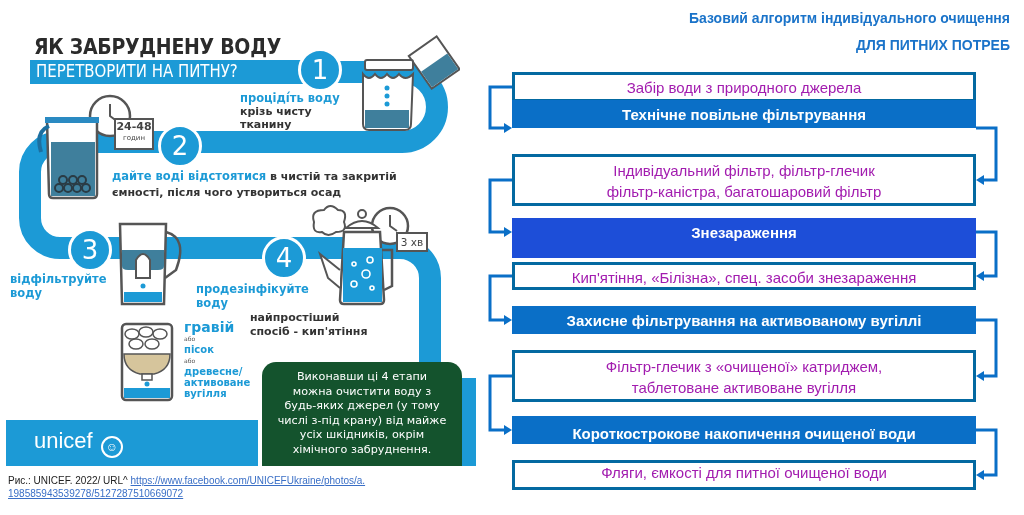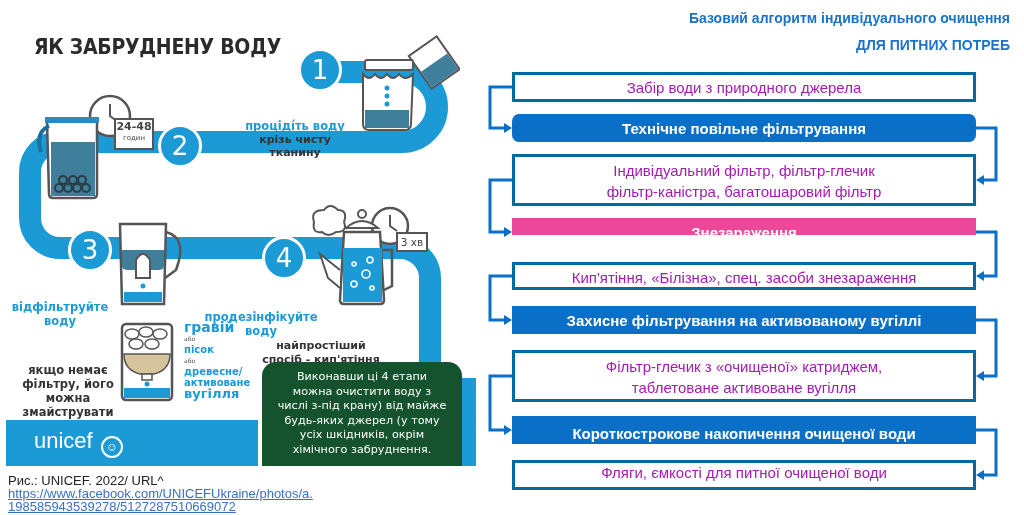--- a/index.html
+++ b/index.html
@@ -12,49 +12,52 @@
   .path-svg { position:absolute; left:0; top:0; }
   .title-main { left:34px; top:35px; font-family:"DejaVu Sans", sans-serif; font-weight:bold;
                 font-size:21px; color:#2b2b2b; letter-spacing:-0.3px; transform:scaleX(0.9); transform-origin:left; white-space:nowrap; }
   .title-sub { left:30px; top:60px; width:282px; height:24px; background:#1c9ad6; }
   .title-sub span { position:absolute; left:6px; top:1px; font-family:"DejaVu Sans", sans-serif; font-size:17px;
                     color:#ffffff; white-space:nowrap; transform:scaleX(0.88); transform-origin:left; }
   .num { width:38px; height:38px; border-radius:50%; background:#1c9ad6; border:3px solid #fff;
          color:#fff; font-family:"DejaVu Sans", sans-serif; font-size:26px; text-align:center; line-height:38px; }
   .step-blue { color:#1c9ad6; font-weight:bold; font-family:"DejaVu Sans", sans-serif; font-size:11.5px; }
   .step-dark { color:#333; font-weight:bold; font-family:"DejaVu Sans", sans-serif; font-size:11px; }
-  .r { text-align:center;margin-top:28px; }
+  .r { text-align:left; }
   .badge { border:2px solid #555; background:#fff; font-family:"DejaVu Sans", sans-serif; color:#444;
            text-align:center; }
   .note-box { left:262px; top:362px; width:200px; height:104px; background:#14532d; border-radius:14px 14px 0 0;
               color:#fff; font-family:"DejaVu Sans", sans-serif; font-size:11.2px; text-align:center; line-height:14.5px;
               padding-top:8px; box-sizing:border-box; }
   .unicef-bar { left:6px; top:420px; width:252px; height:46px; background:#1c9ad6; }
   .unicef-text { left:34px; top:428px; color:#fff; font-size:22px; font-family:"Liberation Sans", sans-serif; }
-  .caption { left:8px; top:474px; font-size:13px; color:#222; line-height:13px; width:400px; }
+  .caption { left:8px; top:474px; font-size:10px; color:#222; line-height:13px; width:400px; }
   .caption a { color:#3a6fc6; text-decoration:underline; }
 
   
   .flow-title { left:500px; width:510px; text-align:right; color:#1a73c9; font-weight:bold; font-size:14px; }
   .box { position:absolute; left:512px; width:464px; box-sizing:border-box; text-align:center; }
   .box.outline { border:3px solid #0369a1; background:#fff; color:#a21caf; font-size:15px; }
   .box.filled { background:#0a6fc7; color:#fff; font-weight:bold; font-size:15px; }
   .flow-svg { position:absolute; left:0; top:0; }
 </style>
 </head>
 <body>
 
 <div id="infographic" class="abs">
 
   <svg class="path-svg" width="480" height="470">
     <path d="M 312 72 L 402 72 A 35 35 0 0 1 402 142 L 60 142 A 30 30 0 0 0 30 172 L 30 218 A 30 30 0 0 0 60 248 L 400 248 A 30 30 0 0 1 430 278 L 430 370" fill="none" stroke="#1c9ad6" stroke-width="22" stroke-linejoin="round"></path>
     <rect x="462" y="378" width="14" height="88" fill="#1c9ad6"></rect>
   </svg>
 
   <div class="abs title-main">ЯК ЗАБРУДНЕНУ ВОДУ</div>
+  <div class="abs title-sub">
+    <span>ПЕРЕТВОРИТИ НА ПИТНУ?</span>
+  </div>
 
   <div class="abs num" style="left:298px;top:48px;">1</div>
   <div class="abs r" style="left:240px;top:92px;width:110px;line-height:13px;">
     <div class="step-blue">проціді́ть воду</div>
     <div class="step-dark">крізь чисту</div>
     <div class="step-dark">тканину</div>
   </div>
 
   <svg class="abs" style="left:355px;top:32px" width="105" height="100">
     <g transform="rotate(-35 80 30)">
@@ -84,20 +87,24 @@
         <circle cx="28" cy="88" r="4"></circle>
         <circle cx="38" cy="88" r="4"></circle>
         <circle cx="47" cy="88" r="4"></circle>
       </g>
   </svg>
   <div class="abs badge" style="left:114px;top:118px;width:36px;height:28px;">
     <div style="font-size:11px;font-weight:bold;line-height:14px;">24-48</div>
     <div style="font-size:7px;line-height:9px;">годин</div>
   </div>
   <div class="abs num" style="left:158px;top:124px;">2</div>
+  <div class="abs" style="left:112px;top:168px;width:290px;line-height:14px;">
+    <span class="step-blue">дайте воді відстоятися</span><span class="step-dark"> в чистій та закритій</span><br>
+    <span class="step-dark">ємності, після чого утвориться осад</span>
+  </div>
 
   <div class="abs num" style="left:68px;top:228px;">3</div>
   <div class="abs r" style="left:10px;top:272px;width:100px;line-height:14px;">
     <div class="step-blue">відфільтруйте</div>
     <div class="step-blue">воду</div>
   </div>
   <svg class="abs" style="left:112px;top:218px" width="80" height="92">
     <path d="M 8 6 L 54 6 L 52 86 L 10 86 Z" fill="#fff" stroke="#555" stroke-width="2.5"></path>
     <path d="M 54 14 Q 76 20 64 52 L 53 60" stroke="#555" stroke-width="2.5" fill="none"></path>
     <path d="M 10 32 L 52 32 L 52 48 Q 52 52 46 52 L 16 52 Q 10 52 10 48 Z" fill="#3f7f9c"></path>
@@ -128,26 +135,20 @@
         <circle cx="48" cy="60" r="2"></circle>
         <circle cx="64" cy="56" r="3"></circle>
         <circle cx="60" cy="70" r="4"></circle>
         <circle cx="48" cy="80" r="3"></circle>
         <circle cx="66" cy="84" r="2"></circle>
       </g>
     <path d="M 76 46 L 86 46 L 86 82 L 78 86" stroke="#555" stroke-width="2.5" fill="none"></path>
   </svg>
   <div class="abs badge" style="left:396px;top:232px;width:28px;height:16px;font-size:10.5px;line-height:16px;">3 хв</div>
 
-  <div class="abs r step-dark" style="left:22px;top:335px;width:92px;font-size:11.5px;line-height:14px;">
-    <div>якщо немає</div>
-    <div>фільтру, його</div>
-    <div>можна</div>
-    <div>змайструвати</div>
-  </div>
   <svg class="abs" style="left:118px;top:320px" width="64" height="86">
     <rect x="4" y="4" width="50" height="76" rx="4" fill="#fff" stroke="#555" stroke-width="2.5"></rect>
     <g fill="#fff" stroke="#555" stroke-width="1.5">
         <ellipse cx="14" cy="14" rx="7" ry="5"></ellipse>
         <ellipse cx="28" cy="12" rx="7" ry="5"></ellipse>
         <ellipse cx="42" cy="14" rx="7" ry="5"></ellipse>
         <ellipse cx="18" cy="24" rx="7" ry="5"></ellipse>
         <ellipse cx="34" cy="24" rx="7" ry="5"></ellipse>
       </g>
     <path d="M 6 34 L 52 34 Q 52 50 36 54 L 22 54 Q 6 50 6 34 Z" fill="#d6c59c" stroke="#555" stroke-width="1.5"></path>
@@ -155,28 +156,28 @@
     <circle cx="29" cy="64" r="2.5" fill="#1c9ad6"></circle>
     <rect x="6" y="68" width="46" height="10" fill="#1c9ad6"></rect>
   </svg>
   <div class="abs" style="left:184px;top:322px;font-family:'DejaVu Sans',sans-serif;line-height:11px;">
     <div class="step-blue" style="font-size:14px">гравій</div>
     <div style="font-size:6px;color:#555">або</div>
     <div class="step-blue" style="font-size:10px">пісок</div>
     <div style="font-size:6px;color:#555">або</div>
     <div class="step-blue" style="font-size:10px">древесне/</div>
     <div class="step-blue" style="font-size:10px">активоване</div>
-    <div class="step-blue" style="font-size:13px">вугілля</div>
+    <div class="step-blue" style="font-size:10px">вугілля</div>
   </div>
 
   <div class="abs note-box">
     <div>Виконавши ці 4 етапи</div>
     <div>можна очистити воду з</div>
+    <div>будь-яких джерел (у тому</div>
     <div>числі з-під крану) від майже</div>
-    <div>будь-яких джерел (у тому</div>
     <div>усіх шкідників, окрім</div>
     <div>хімічного забруднення.</div>
   </div>
 
   <div class="abs unicef-bar"></div>
   <div class="abs unicef-text">
     <span>unicef</span>
     <span style="display:inline-block;width:18px;height:18px;border-radius:50%;border:2px solid #fff;vertical-align:-3px;margin-left:2px;text-align:center;font-size:12px;line-height:18px;">☺</span>
   </div>
 </div>
@@ -205,28 +206,28 @@
     <path d="M 512 376 L 490 376 L 490 430 L 506 430" fill="none" stroke="#0a6fc7" stroke-width="3"></path>
     <polygon points="512,430 504,425 504,435" fill="#0a6fc7"></polygon>
     <path d="M 976 430 L 996 430 L 996 475 L 982 475" fill="none" stroke="#0a6fc7" stroke-width="3"></path>
     <polygon points="976,475 984,470 984,480" fill="#0a6fc7"></polygon>
   </svg>
 
 <div id="flow-boxes">
   <div class="box outline" style="top: 72px; height: 30px; padding-top: 3px; line-height: 19px;">
       <div>Забір води з природного джерела</div>
     </div>
-  <div class="box filled" style="top: 114px; height: 28px; padding-top: 5px; line-height: 19px; background: rgb(10, 111, 199); border-radius: 7px;">
+  <div class="box filled" style="top: 100px; height: 28px; padding-top: 5px; line-height: 19px; background: rgb(10, 111, 199);">
       <div>Технічне повільне фільтрування</div>
     </div>
   <div class="box outline" style="top: 154px; height: 52px; padding-top: 3px; line-height: 21px;">
       <div>Індивідуальний фільтр, фільтр-глечик</div>
       <div>фільтр-каністра, багатошаровий фільтр</div>
     </div>
-  <div class="box filled" style="top: 218px; height: 17px; padding-top: 5px; line-height: 19px; background: #ec4899;">
+  <div class="box filled" style="top: 218px; height: 40px; padding-top: 5px; line-height: 19px; background: #1d4ed8;">
       <div>Знезараження</div>
     </div>
   <div class="box outline" style="top: 262px; height: 28px; padding-top: 3px; line-height: 19px;">
       <div>Кип'ятіння, «Білізна», спец. засоби знезараження</div>
     </div>
   <div class="box filled" style="top: 306px; height: 28px; padding-top: 5px; line-height: 19px; background: rgb(10, 111, 199);">
       <div>Захисне фільтрування на активованому вугіллі</div>
     </div>
   <div class="box outline" style="top: 350px; height: 52px; padding-top: 3px; line-height: 21px;">
       <div>Фільтр-глечик з «очищеної» катриджем,</div>

